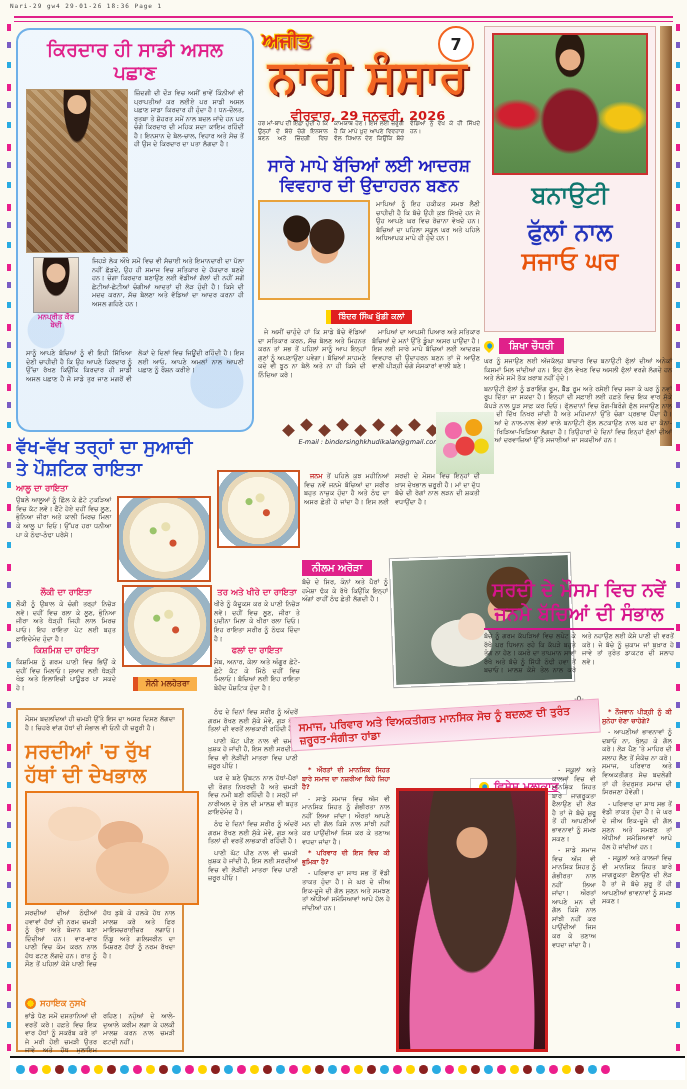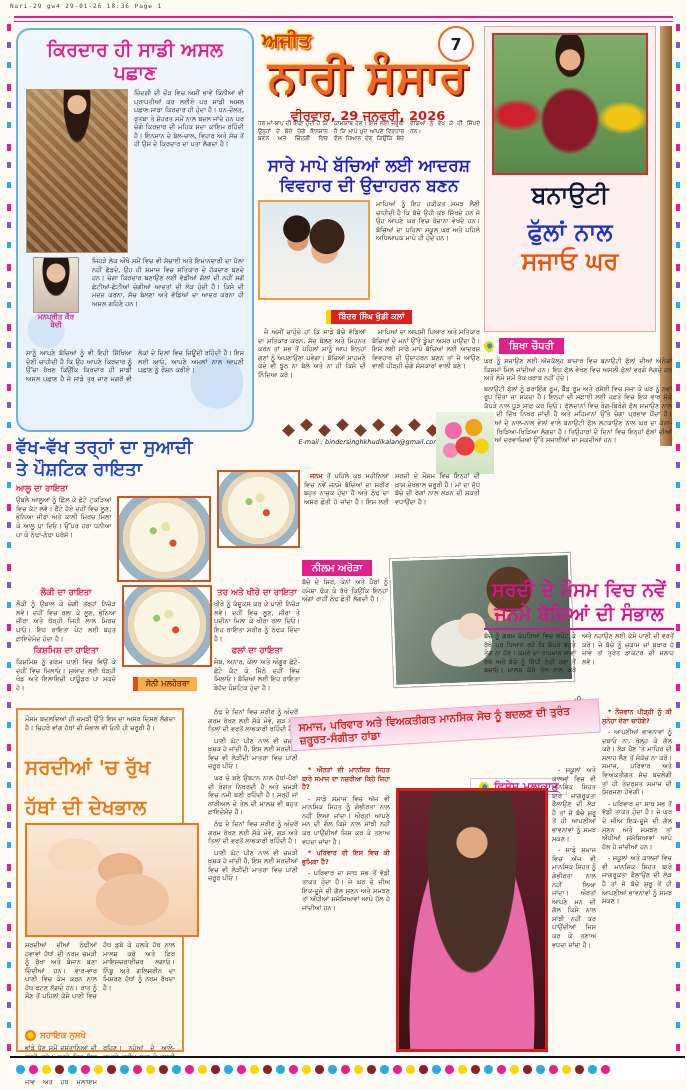--- a/index.html
+++ b/index.html
@@ -92,21 +92,21 @@
      linear-gradient(#eaf2e2,#cfe2c2);}
   .photo-newborn{width:176px;height:124px;border:2px solid #fff;box-shadow:0 0 0 1px #aaa;transform:rotate(-2deg);background:
      radial-gradient(circle at 66% 26%, #5a3a22 0 22px, transparent 23px),
      radial-gradient(circle at 60% 42%, #e8b894 0 11px, transparent 12px),
      radial-gradient(circle at 44% 55%, #f2d8c4 0 13px, transparent 14px),
      radial-gradient(ellipse at 38% 68%, #eceae0 0 30px, transparent 31px),
      linear-gradient(120deg,#8a9a8a,#4a5a52);}
   .h-newborn{font-size:19px;font-weight:bold;color:#d6148c;text-align:center;line-height:1.25;}
 
   .art-hands{border:2px solid #d88c3c;background:#fdf6ea;padding:5px 7px;box-sizing:border-box;}
-  .h-hands{font-size:20px;font-weight:bold;color:#e87818;line-height:1.2;margin-top:16px;}
+  .h-hands{font-size:20px;font-weight:bold;color:#e87818;line-height:1.2;}
   .photo-hands{width:170px;height:110px;border:2px solid #e87818;background:
      radial-gradient(ellipse at 62% 68%, #f0c4a0 0 36px, transparent 37px),
      radial-gradient(ellipse at 55% 40%, #e8b48e 0 22px, transparent 23px),
      radial-gradient(ellipse at 28% 28%, #f6d8bc 0 26px, transparent 27px),
      linear-gradient(#fbe8d8,#f2cfae);}
   .sun{width:11px;height:11px;border-radius:50%;background:radial-gradient(circle,#ffd400 0 40%,#f28014 41% 70%,#29abe2 71%);display:inline-block;}
 
   .ibandwrap{transform:rotate(-3.5deg);}
   .iband{background:linear-gradient(#f8c8dc,#fbe9f2);border:1px solid #f0a8c8;padding:3px 8px;
      font-size:10.5px;font-weight:bold;color:#d02020;line-height:1.25;}
@@ -178,21 +178,21 @@
         <span></span>
         <span></span>
         <span></span>
     </div>
     <div class="email">E-mail : bindersinghkhudikalan@gmail.com</div>
   </div>
 
   <div class="abs spine" style="left:660px;top:26px;width:12px;height:420px;"></div>
   <div class="abs art3" style="left:484px;top:26px;width:172px;height:306px;">
     <div class="photo photo-garland"></div>
-    <div class="h-flowers" style="color:#0f172a;margin-top:6px;">ਬਨਾਉਟੀ</div>
+    <div class="h-flowers" style="color:#0f766e;margin-top:6px;">ਬਨਾਉਟੀ</div>
     <div class="h-flowers" style="color:#2233bb;margin-top:8px;">ਫੁੱਲਾਂ ਨਾਲ</div>
     <div class="h-flowers" style="color:#e8540c;">ਸਜਾਓ ਘਰ</div>
   </div>
   <div class="abs" style="left:484px;top:338px;width:188px;">
     <div style="display:flex;align-items:center;gap:5px;margin-bottom:3px;">
       <span class="marker">
           <i></i>
         </span>
       <span class="authorbox-mag">ਸ਼ਿਖਾ ਚੌਧਰੀ</span>
     </div>

